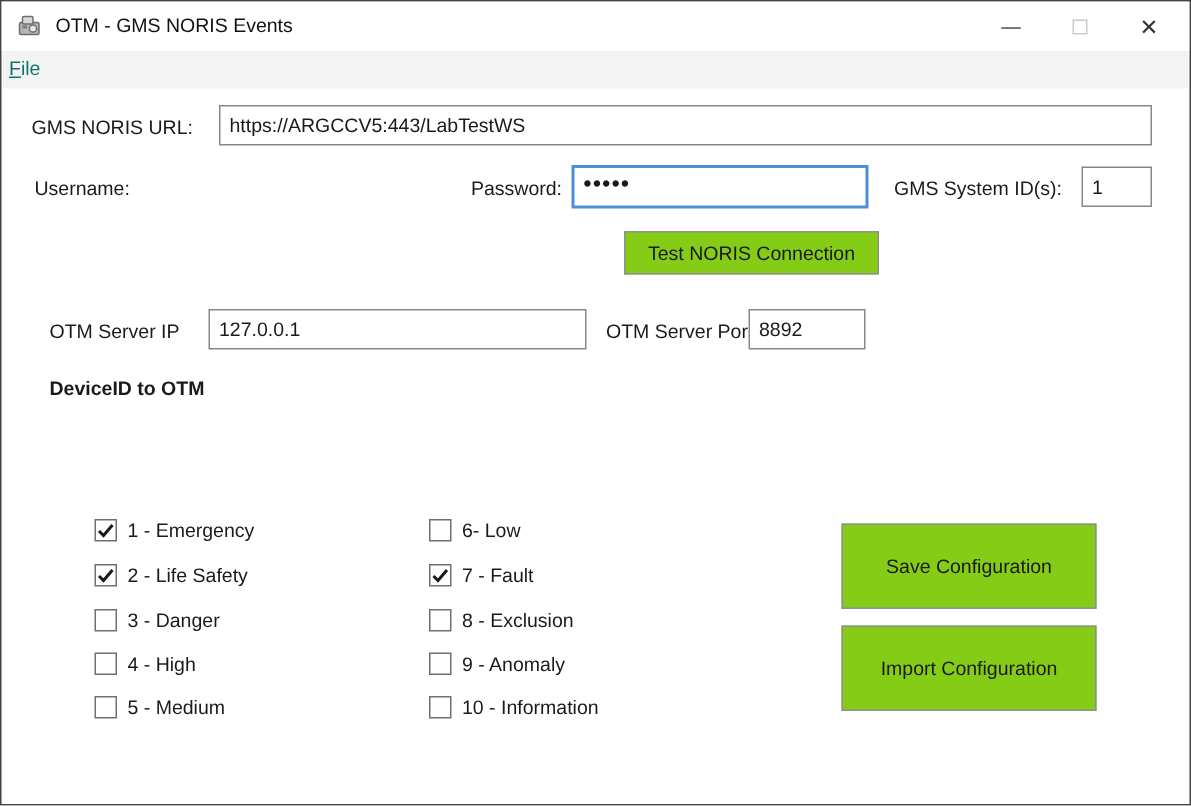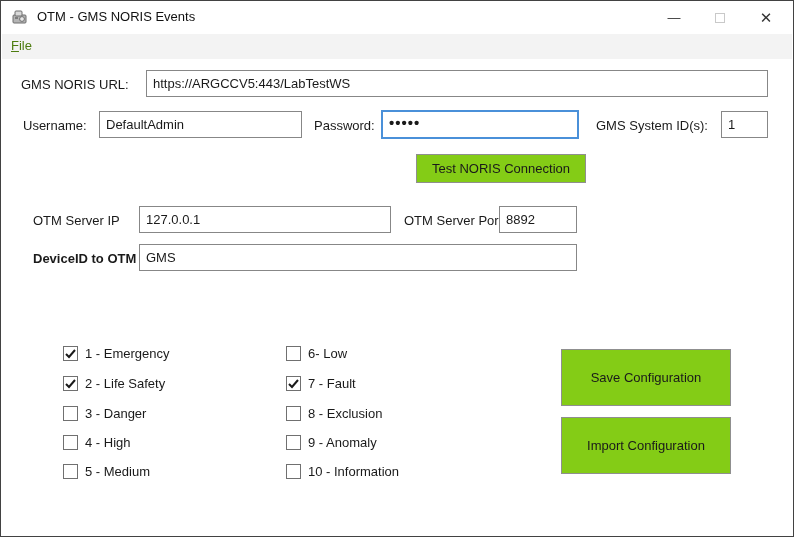--- a/index.html
+++ b/index.html
@@ -17,21 +17,21 @@
   #app-icon { position:absolute; left:10px; top:8px; width:18px; height:16px; }
   #title-text { position:absolute; left:36px; top:8px; font-size:13px; color:#111; white-space:nowrap; }
   .winbtn { position:absolute; top:0; width:46px; height:33px; display:flex; align-items:center; justify-content:center; font-size:13px; color:#333; cursor:default; }
   #btn-min   { right:96px; }
   #btn-max   { right:50px; }
   #btn-close { right:4px; font-size:15px; }
   #max-box { width:10px; height:10px; border:1px solid #c9c9c9; background:#fff; }
 
   
   #menubar { position:absolute; left:1px; right:1px; top:33px; height:25px; background:#f3f3f3; }
-  .menu-item { display:inline-block; padding:4px 8px 0 9px; font-size:13px; color:#4d7c0f; }
+  .menu-item { display:inline-block; padding:4px 8px 0 4px; font-size:13px; color:#0f766e; }
   .menu-item::first-letter { text-decoration:underline; }
 
   
   .lbl { position:absolute; font-size:13px; color:#1a1a1a; white-space:nowrap; }
 
   
   .tb {
     position:absolute; border:1px solid #878787; background:#fff;
     font-family:"Liberation Sans","DejaVu Sans",sans-serif;
     font-size:13px; color:#1a1a1a; padding:6px 6px; outline:none;
@@ -77,38 +77,36 @@
   </div>
 
   <div id="menubar">
     <span class="menu-item">File</span>
   </div>
 
   <span class="lbl" style="left:20px; top:76px;">GMS NORIS URL:</span>
   <input class="tb" style="left: 145px; top: 69px; width: 622px; height: 27px;" id="in-url" value="https://ARGCCV5:443/LabTestWS">
 
   <span class="lbl" style="left:22px; top:117px;">Username:</span>
-  <input class="tb" style="left: 98px; top: 110px; width: 203px; height: 27px;" value="DefaultAdmin">
 
   <span class="lbl" style="left:313px; top:117px;">Password:</span>
   <input class="tb" id="in-password" style="left: 380px; top: 109px; width: 198px; height: 29px;" value="•••••">
 
   <span class="lbl" style="left:595px; top:117px;">GMS System ID(s):</span>
   <input class="tb" style="left: 720px; top: 110px; width: 47px; height: 27px;" value="1">
 
   <button class="btn" style="left:415px; top:153px; width:170px; height:29px;">Test NORIS Connection</button>
 
   <span class="lbl" style="left:32px; top:212px;">OTM Server IP</span>
   <input class="tb" style="left: 138px; top: 205px; width: 252px; height: 27px;" value="127.0.0.1">
 
   <span class="lbl" style="left:403px; top:212px;">OTM Server Por</span>
   <input class="tb" style="left: 498px; top: 205px; width: 78px; height: 27px;" value="8892">
 
   <span class="lbl" style="left:32px; top:250px;font-weight:bold;">DeviceID to OTM</span>
-  <input class="tb" style="left: 138px; top: 243px; width: 438px; height: 27px;" value="GMS">
 
   <div class="cb-row" style="left:62px; top:344px;">
     <span class="cb-box" data-checked="true">
         <svg width="13" height="12" viewBox="0 0 13 12">
           <polyline points="2,6 5,9 11,2" fill="none" stroke="#1a1a1a" stroke-width="2"></polyline>
         </svg>
       </span>
     <span class="cb-label">1 - Emergency</span>
   </div>
   <div class="cb-row" style="left:62px; top:374px;">

